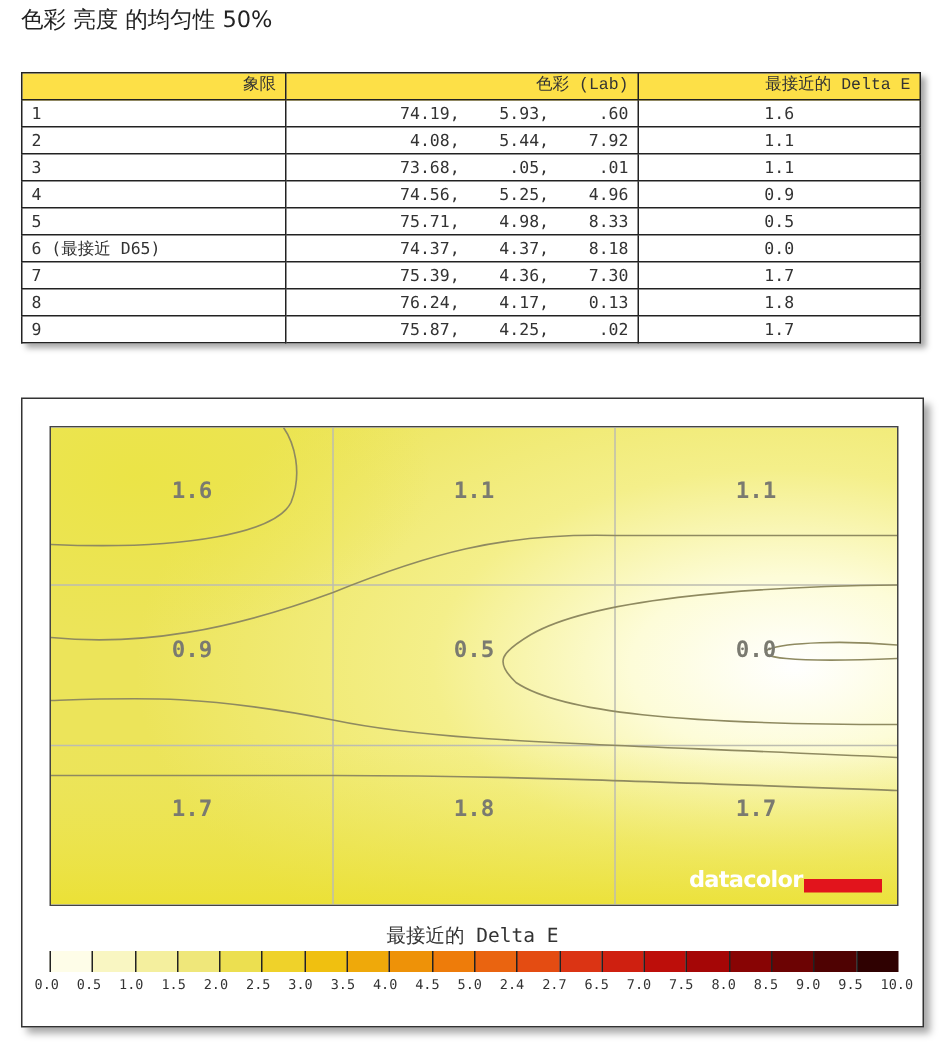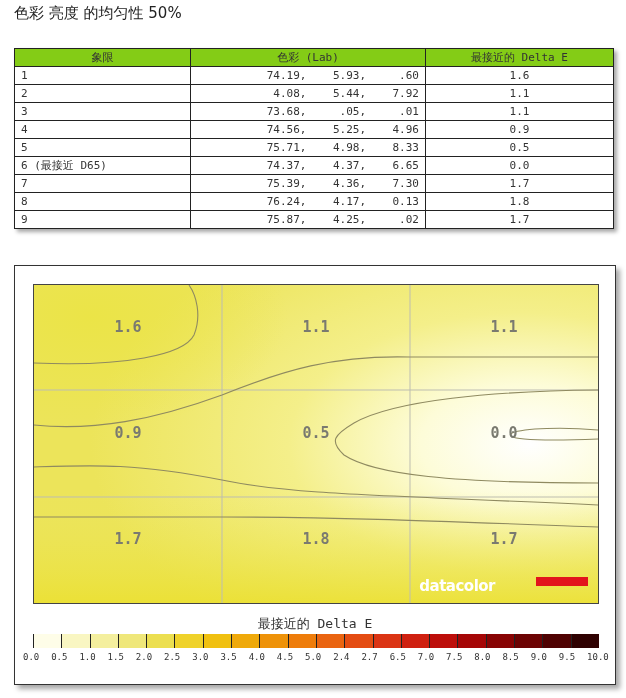--- a/index.html
+++ b/index.html
@@ -1,29 +1,29 @@
 <!DOCTYPE html>
 <html><head>
 <meta charset="utf-8">
 <style>
   html, body { margin:0; padding:0; background:#ffffff; }
   body { width:626px; height:698px; position:relative; overflow:hidden; font-family:"DejaVu Sans", sans-serif; }
   .title { position:absolute; left:14px; top:4px; font-size:15px; color:#222; font-family:"DejaVu Sans", sans-serif; }
   .tbl-wrap { position:absolute; left:14px; top:48px; width:600px; box-shadow:3px 3px 4px rgba(0,0,0,0.35); }
   table.de { border-collapse:collapse; width:600px; font-family:"DejaVu Sans Mono", monospace; font-size:11px; color:#333; }
   table.de th, table.de td { border:1px solid #222; height:17px; padding:0 6px; line-height:17px; }
-  table.de th { background:#84cc16; font-weight:normal; text-align:center; }
+  table.de th { background:#fde047; font-weight:normal; text-align:right;font-family:Liberation Mono, monospace; }
   table.de td.c0 { text-align:left; width:163px; }
   table.de td.c1 { text-align:right; width:222px; white-space:pre; }
   table.de td.c2 { text-align:center; }
   .chart-box { position:absolute; left:14px; top:265px; width:600px; height:418px; border:1px solid #333; background:#fff; box-shadow:4px 4px 5px rgba(0,0,0,0.35); }
   .heat { position:absolute; left:18px; top:18px; width:564px; height:318px; border:1px solid #444; overflow:hidden; }
   .heat svg { display:block; }
   .cell-lbl { position:absolute; font-family:"DejaVu Sans Mono", monospace; font-weight:bold; font-size:15px; color:#7a7a70; transform:translate(-50%,-50%); }
-  .logo { position:absolute; right:10px; bottom:8px; display:flex; align-items:flex-start;gap:40px; }
+  .logo { position:absolute; right:10px; bottom:8px; display:flex; align-items:flex-end; }
   .logo-text { font-family:"DejaVu Sans", sans-serif; font-weight:bold; font-size:15px; color:#fff; letter-spacing:-0.5px; }
   .logo-bar { width:52px; height:9px; background:#e2141c; margin-left:1px; }
   .legend-title { position:absolute; top:349px; left:0; width:600px; text-align:center; font-size:13px; color:#333; font-family:"DejaVu Sans Mono", monospace; }
   .scale { position:absolute; left:18px; top:368px; width:566px; height:14px; display:flex; }
   .scale .seg { flex:1; height:14px; border-left:1px solid #222; }
   .ticks { position:absolute; left:8px; top:386px; width:586px; display:flex; justify-content:space-between; font-family:"DejaVu Sans Mono", monospace; font-size:9px; color:#333; }
 </style>
 </head>
 <body>
 
@@ -59,21 +59,21 @@
           <td class="c1">74.56,    5.25,    4.96</td>
           <td class="c2">0.9</td>
         </tr>
       <tr>
           <td class="c0">5</td>
           <td class="c1">75.71,    4.98,    8.33</td>
           <td class="c2">0.5</td>
         </tr>
       <tr>
           <td class="c0">6 (最接近 D65)</td>
-          <td class="c1">74.37,    4.37,    6.65</td>
+          <td class="c1">74.37,    4.37,    8.18</td>
           <td class="c2">0.0</td>
         </tr>
       <tr>
           <td class="c0">7</td>
           <td class="c1">75.39,    4.36,    7.30</td>
           <td class="c2">1.7</td>
         </tr>
       <tr>
           <td class="c0">8</td>
           <td class="c1">76.24,    4.17,    0.13</td>

